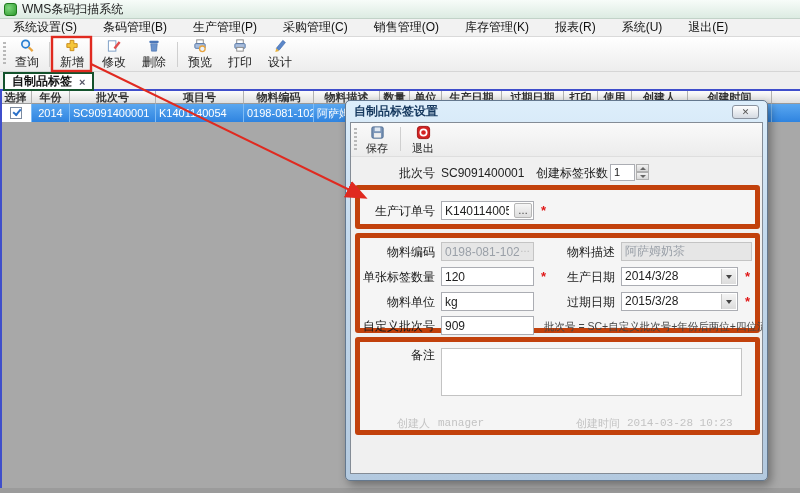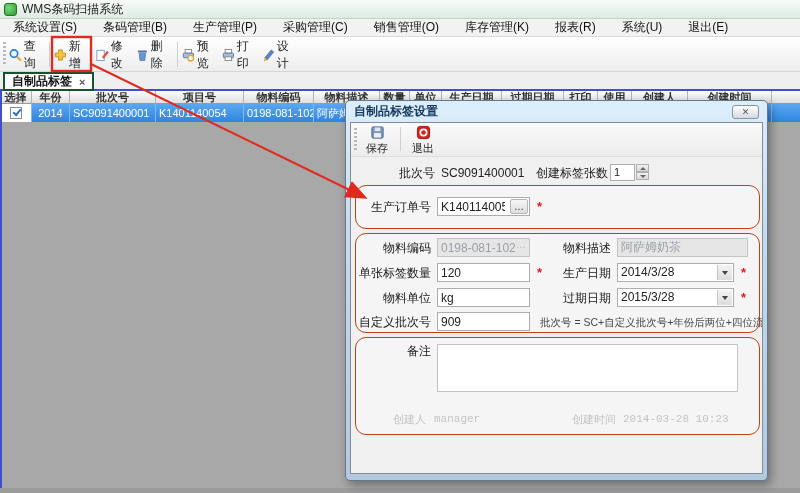--- a/index.html
+++ b/index.html
@@ -20,21 +20,21 @@
     background:#f2f2f2; border-bottom:1px solid #dadada; display:flex;
     align-items:center; font-size:12px; color:#111; }
   .menu-item { padding:1px 13px; cursor:default; }
 
   .toolbar { position:absolute; top:37px; left:0; width:800px; height:35px;
     background:linear-gradient(180deg,#ffffff,#ededed);
     border-bottom:1px solid #d6d6d6; }
   .grip { position:absolute; left:3px; top:5px; width:3px; height:24px;
     background:repeating-linear-gradient(180deg,#b9b9b9 0 2px,transparent 2px 4px); }
   .tbtn { position:absolute; top:1px; width:38px; height:33px; display:flex;
-    flex-direction:row; align-items:center; justify-content:center;
+    flex-direction:column; align-items:center; justify-content:center;
     font-size:12px; color:#222; gap:1px; cursor:default; }
   .tbtn svg { width:16px; height:16px; }
   .tsep { position:absolute; top:5px; width:1px; height:25px; background:#cfcfcf; }
 
   
   .tabstrip { position:absolute; top:72px; left:0; width:800px; height:17px;
     background:#efefef; }
   .tab { position:absolute; left:3px; top:72px; height:19px; z-index:2;
     background:#ffffff; border:2px solid #14532d; display:flex;
     align-items:center; gap:7px; padding:0 7px; font-size:12px;
@@ -94,21 +94,21 @@
   .dbtn svg { width:15px; height:15px; }
 
   .flabel { position:absolute; font-size:12px; color:#1a1a1a; text-align:right;
     line-height:20px; white-space:nowrap; }
   .fvalue { position:absolute; font-size:12px; color:#222; line-height:20px;
     white-space:nowrap; }
   .req { position:absolute; color:#e01818; font-weight:bold; font-size:13px;
     line-height:20px; }
 
   .group { position:absolute; left:4px; width:405px; background:#f5f5f5;
-    border:1px solid #c2410c; border-radius:11px; }
+    border:5px solid #c2410c; border-radius:3px; }
 
   .tinput { position:absolute; height:19px; border:1px solid #abadb3;
     background:#fff; font-size:12px; padding:0 3px; color:#222;
     font-family:inherit; }
   .tinput:disabled,.tinput.disabled { background:#e6e6e6; color:#9aa0a8;
     border-color:#c4c4c4; }
   .input-wrap { position:absolute; height:19px; border:1px solid #abadb3;
     background:#fff; }
   .input-wrap input { position:absolute; left:0; top:0; width:70px; height:17px;
     border:none; font-size:12px; padding:0 3px; color:#222;

